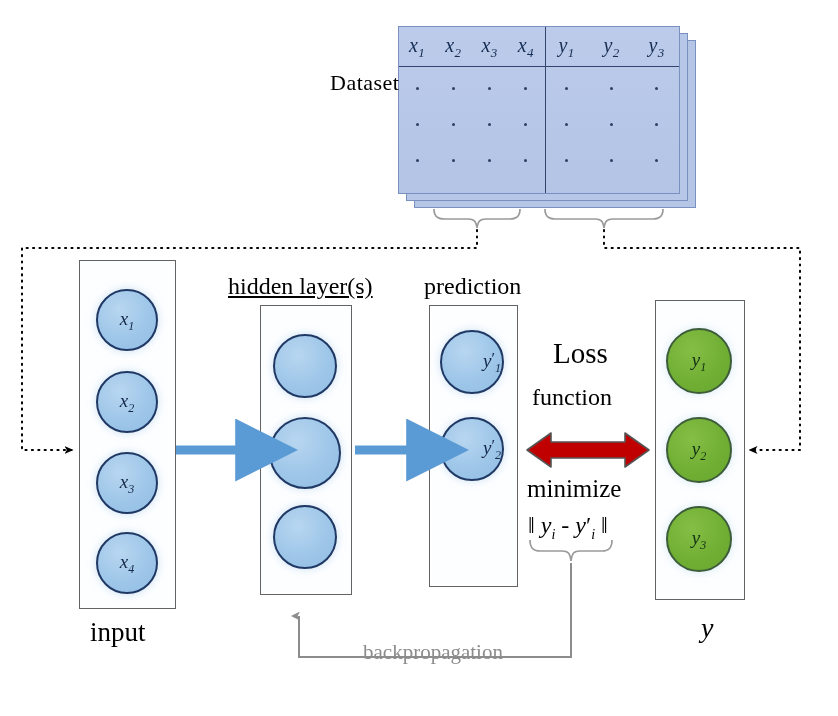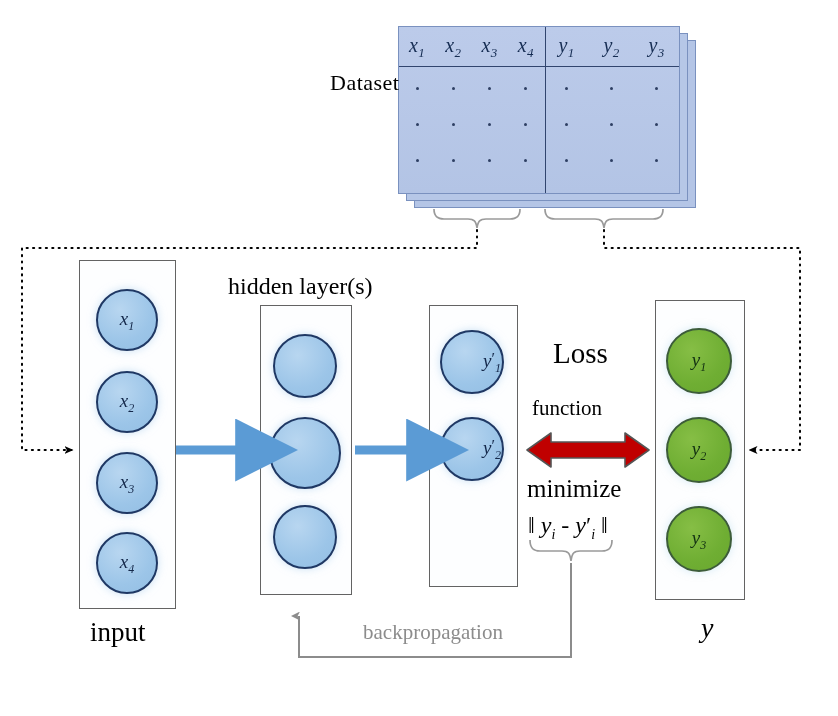--- a/index.html
+++ b/index.html
@@ -125,55 +125,56 @@
   }
   #dataset-label {
     left: 283px; top: 70px;
     font-size: 22px;
     letter-spacing: 0.5px;
     margin-left: 47px;
   }
   #hidden-label {
     left: 228px; top: 273px;
     font-size: 24px;
+    text-decoration: underline;
   }
   #prediction-label {
     left: 424px; top: 273px;
     font-size: 24px;
   }
   #input-label {
     left: 90px; top: 617px;
     font-size: 27px;
     text-align: right;
   }
   #output-label {
     left: 701px; top: 612px;
     font-size: 28px;
     font-style: italic;
   }
   #loss-line1 {
     left: 553px; top: 337px;
     font-size: 29px;
   }
   #loss-line2 {
-    left: 532px; top: 396px;
-    font-size: 21px;
+    left: 532px; top: 384px;
+    font-size: 24px;
   }
   #minimize-label {
     left: 527px; top: 475px;
     font-size: 25px;
   }
   #norm-expr {
     left: 528px; top: 512px;
     font-size: 24px;
   }
   #norm-expr i { font-style: italic; }
   #norm-expr sub { font-size: 14px; font-style: italic; }
   #backprop-label {
-    left: 363px; top: 620px;
+    left: 363px; top: 640px;
     font-size: 21px;
     color: #8C8C8C;
   }
 
   
   .layer-box {
     position: absolute;
     border: 1.4px solid #636363;
     background: #FDFEFF;
     box-sizing: border-box;
@@ -347,20 +348,21 @@
     <span><i>y</i><sub>1</sub></span>
   </div>
   <div class="neuron green" id="n-y2">
     <span><i>y</i><sub>2</sub></span>
   </div>
   <div class="neuron green" id="n-y3">
     <span><i>y</i><sub>3</sub></span>
   </div>
 
   <div class="lbl" id="hidden-label">hidden layer(s)</div>
+  <div class="lbl" id="prediction-label">prediction</div>
   <div class="lbl" id="input-label">input</div>
   <div class="lbl" id="output-label">y</div>
 
   <div class="lbl" id="loss-line1">Loss</div>
   <div class="lbl" id="loss-line2">function</div>
   <div class="lbl" id="norm-expr">
     <span>‖</span>
     <i>y</i><sub>i</sub>
     <span>-</span>
     <i>y</i><span>′</span><sub>i</sub>

